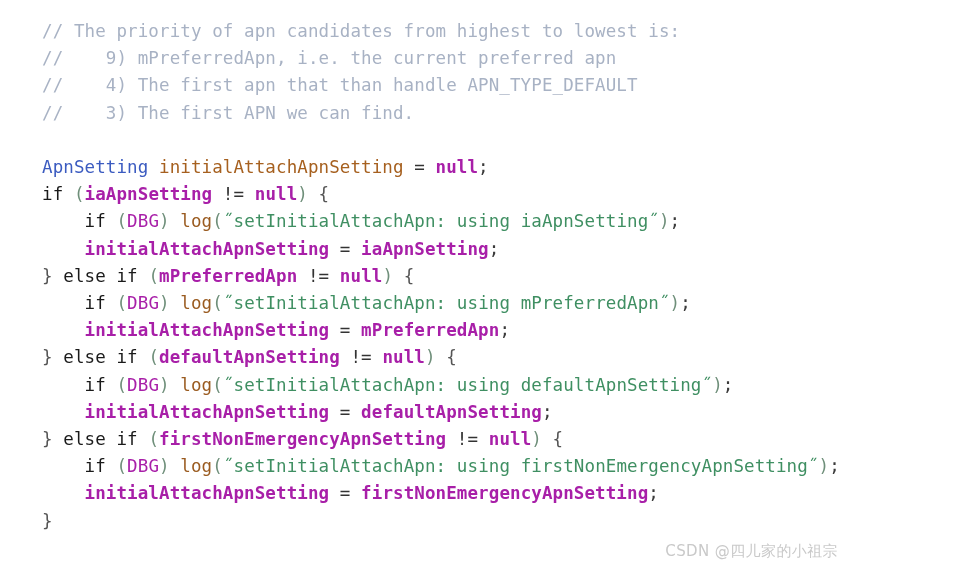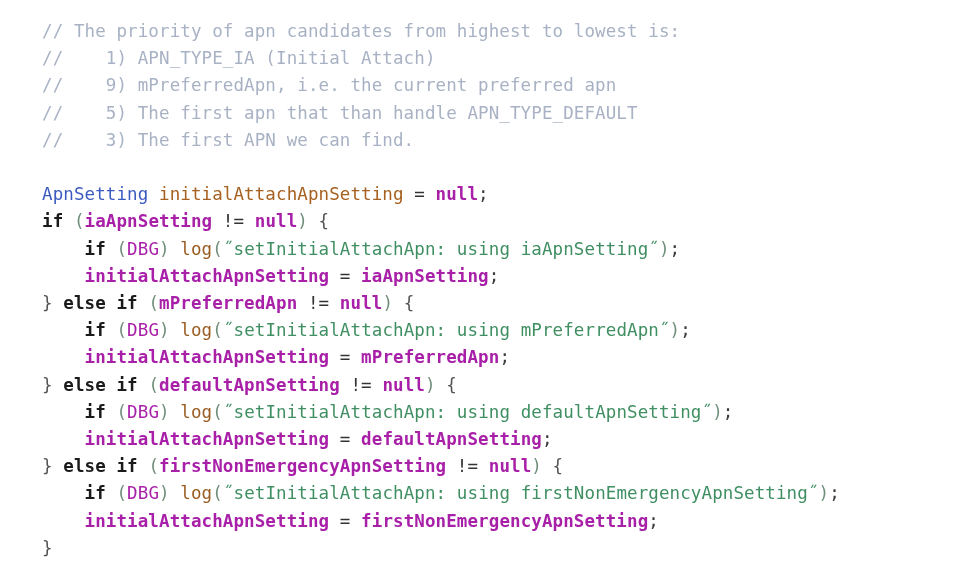--- a/index.html
+++ b/index.html
@@ -40,21 +40,21 @@
     min-height: 27.2px;
     white-space: pre;
   }
 
   
   .tok-plain    { color: #303030; }
   .tok-comment  { color: #a8b2c4; }
   .tok-type     { color: #3b5bc0; }
   .tok-decl     { color: #a6601f; }
   .tok-ident    { color: #a81fa8; font-weight: bold; }
-  .tok-keyword  { color: #1a1a1a; font-weight: bold; }
+  .tok-keyword  { color: #1a1a1a; font-weight: normal; }
   .tok-const    { color: #a81fa8; font-weight: bold; }
   .tok-const-lt { color: #a81fa8; }
   .tok-func     { color: #9a5b20; }
   .tok-string   { color: #3f8f62; }
   .tok-punct    { color: #3a3a3a; }
   .tok-paren    { color: #6f8f7a; }
   .tok-op       { color: #333333; }
   .tok-brace    { color: #555555; }
 
   #watermark {
@@ -68,35 +68,35 @@
     white-space: pre;
     user-select: none;
   }
 </style>
 </head>
 <body>
 
 <div id="code-viewer">
 
   <pre id="code-block"><span class="code-line"><span class="tok-comment">// The priority of apn candidates from highest to lowest is:</span>
-</span><span class="code-line"><span class="tok-comment">//    1) APN_TYPE_IA (Initial Attach)</span>
 </span><span class="code-line"><span class="tok-comment">//    9) mPreferredApn, i.e. the current preferred apn</span>
-</span><span class="code-line"><span class="tok-comment">//    5) The first apn that than handle APN_TYPE_DEFAULT</span>
+</span><span class="code-line"><span class="tok-comment">//    4) The first apn that than handle APN_TYPE_DEFAULT</span>
 </span><span class="code-line"><span class="tok-comment">//    3) The first APN we can find.</span>
 </span><span class="code-line">
 </span><span class="code-line"><span class="tok-type">ApnSetting</span><span class="tok-plain"> </span><span class="tok-decl">initialAttachApnSetting</span><span class="tok-plain"> </span><span class="tok-op">=</span><span class="tok-plain"> </span><span class="tok-const">null</span><span class="tok-punct">;</span>
 </span><span class="code-line"><span class="tok-keyword">if</span><span class="tok-plain"> </span><span class="tok-paren">(</span><span class="tok-ident">iaApnSetting</span><span class="tok-plain"> </span><span class="tok-op">!=</span><span class="tok-plain"> </span><span class="tok-const">null</span><span class="tok-paren">)</span><span class="tok-plain"> </span><span class="tok-brace">{</span>
 </span><span class="code-line"><span class="tok-plain">    </span><span class="tok-keyword">if</span><span class="tok-plain"> </span><span class="tok-paren">(</span><span class="tok-const-lt">DBG</span><span class="tok-paren">)</span><span class="tok-plain"> </span><span class="tok-func">log</span><span class="tok-paren">(</span><span class="tok-string">˝setInitialAttachApn: using iaApnSetting˝</span><span class="tok-paren">)</span><span class="tok-punct">;</span>
 </span><span class="code-line"><span class="tok-plain">    </span><span class="tok-ident">initialAttachApnSetting</span><span class="tok-plain"> </span><span class="tok-op">=</span><span class="tok-plain"> </span><span class="tok-ident">iaApnSetting</span><span class="tok-punct">;</span>
 </span><span class="code-line"><span class="tok-brace">}</span><span class="tok-plain"> </span><span class="tok-keyword">else if</span><span class="tok-plain"> </span><span class="tok-paren">(</span><span class="tok-ident">mPreferredApn</span><span class="tok-plain"> </span><span class="tok-op">!=</span><span class="tok-plain"> </span><span class="tok-const">null</span><span class="tok-paren">)</span><span class="tok-plain"> </span><span class="tok-brace">{</span>
 </span><span class="code-line"><span class="tok-plain">    </span><span class="tok-keyword">if</span><span class="tok-plain"> </span><span class="tok-paren">(</span><span class="tok-const-lt">DBG</span><span class="tok-paren">)</span><span class="tok-plain"> </span><span class="tok-func">log</span><span class="tok-paren">(</span><span class="tok-string">˝setInitialAttachApn: using mPreferredApn˝</span><span class="tok-paren">)</span><span class="tok-punct">;</span>
 </span><span class="code-line"><span class="tok-plain">    </span><span class="tok-ident">initialAttachApnSetting</span><span class="tok-plain"> </span><span class="tok-op">=</span><span class="tok-plain"> </span><span class="tok-ident">mPreferredApn</span><span class="tok-punct">;</span>
 </span><span class="code-line"><span class="tok-brace">}</span><span class="tok-plain"> </span><span class="tok-keyword">else if</span><span class="tok-plain"> </span><span class="tok-paren">(</span><span class="tok-ident">defaultApnSetting</span><span class="tok-plain"> </span><span class="tok-op">!=</span><span class="tok-plain"> </span><span class="tok-const">null</span><span class="tok-paren">)</span><span class="tok-plain"> </span><span class="tok-brace">{</span>
 </span><span class="code-line"><span class="tok-plain">    </span><span class="tok-keyword">if</span><span class="tok-plain"> </span><span class="tok-paren">(</span><span class="tok-const-lt">DBG</span><span class="tok-paren">)</span><span class="tok-plain"> </span><span class="tok-func">log</span><span class="tok-paren">(</span><span class="tok-string">˝setInitialAttachApn: using defaultApnSetting˝</span><span class="tok-paren">)</span><span class="tok-punct">;</span>
 </span><span class="code-line"><span class="tok-plain">    </span><span class="tok-ident">initialAttachApnSetting</span><span class="tok-plain"> </span><span class="tok-op">=</span><span class="tok-plain"> </span><span class="tok-ident">defaultApnSetting</span><span class="tok-punct">;</span>
 </span><span class="code-line"><span class="tok-brace">}</span><span class="tok-plain"> </span><span class="tok-keyword">else if</span><span class="tok-plain"> </span><span class="tok-paren">(</span><span class="tok-ident">firstNonEmergencyApnSetting</span><span class="tok-plain"> </span><span class="tok-op">!=</span><span class="tok-plain"> </span><span class="tok-const">null</span><span class="tok-paren">)</span><span class="tok-plain"> </span><span class="tok-brace">{</span>
 </span><span class="code-line"><span class="tok-plain">    </span><span class="tok-keyword">if</span><span class="tok-plain"> </span><span class="tok-paren">(</span><span class="tok-const-lt">DBG</span><span class="tok-paren">)</span><span class="tok-plain"> </span><span class="tok-func">log</span><span class="tok-paren">(</span><span class="tok-string">˝setInitialAttachApn: using firstNonEmergencyApnSetting˝</span><span class="tok-paren">)</span><span class="tok-punct">;</span>
 </span><span class="code-line"><span class="tok-plain">    </span><span class="tok-ident">initialAttachApnSetting</span><span class="tok-plain"> </span><span class="tok-op">=</span><span class="tok-plain"> </span><span class="tok-ident">firstNonEmergencyApnSetting</span><span class="tok-punct">;</span>
 </span><span class="code-line"><span class="tok-brace">}</span>
 </span></pre>
 
+  <div id="watermark">CSDN @四儿家的小祖宗</div>
 
 </div>
 
 </body></html>

